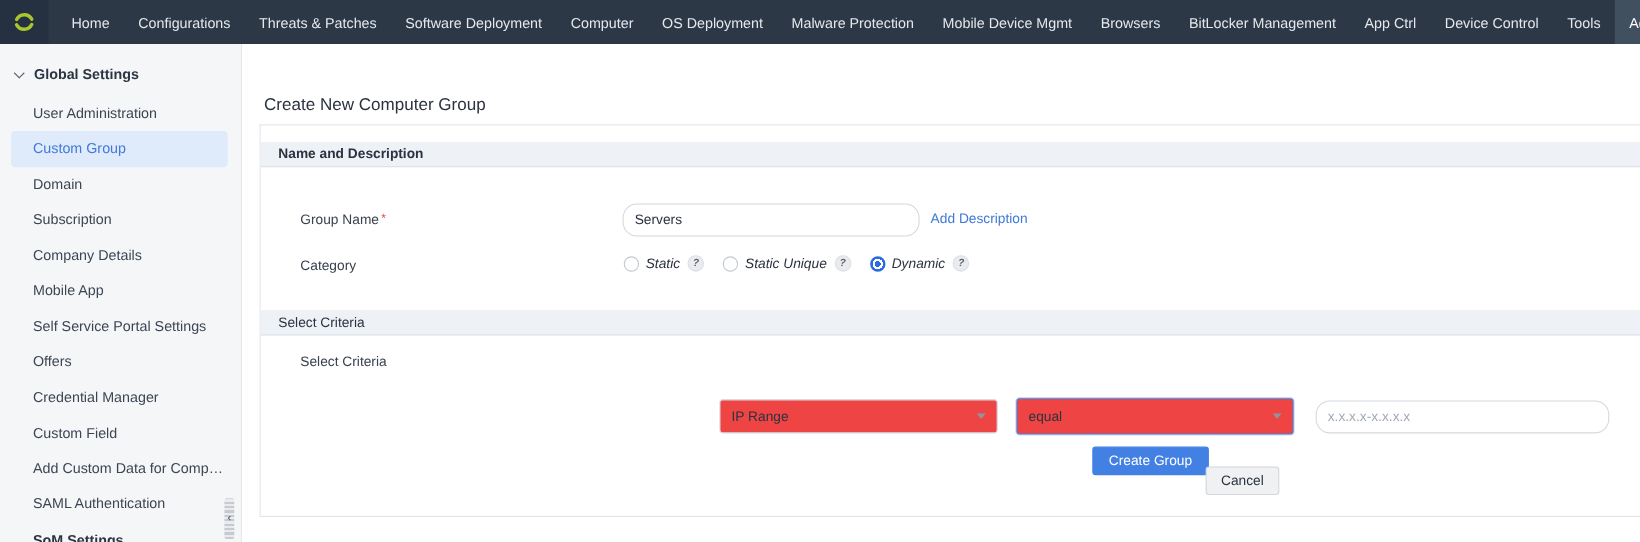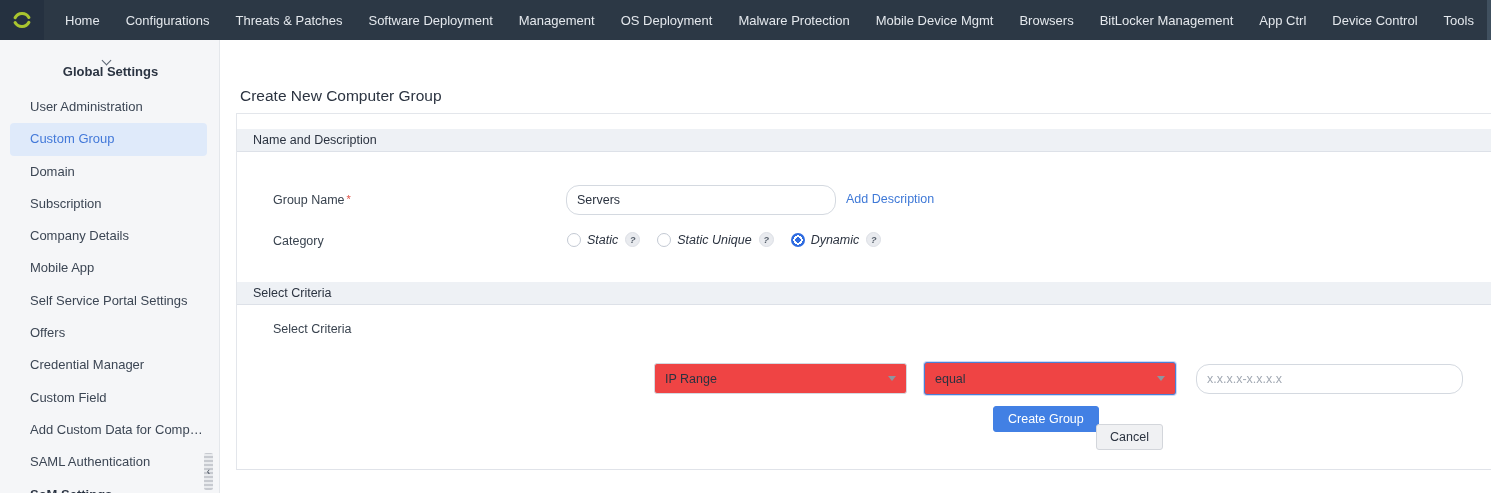--- a/index.html
+++ b/index.html
@@ -12,42 +12,42 @@
   .logo-box { width:44px; background:#253140; display:flex; align-items:center; justify-content:center; flex:0 0 auto; }
   .nav-items { display:flex; align-items:stretch; margin-left:8px; }
   .nav-item { padding:0 13px; display:flex; align-items:center; font-size:13px; white-space:nowrap; cursor:pointer; }
   .nav-item.active { background:#40505f; color:#ffffff; }
 
   
   .layout { display:flex; height:453px; }
 
   
   .sidebar { width:220px; background:#f5f6f8; border-right:1px solid #e4e7eb; position:relative; padding-top:12px; flex:0 0 auto; overflow:hidden; }
-  .side-section { display:flex; align-items:center; padding:8px 10px 12px 12px; font-size:13px; font-weight:bold; color:#2b3442; cursor:pointer;flex-direction:column; }
+  .side-section { display:flex; align-items:center; padding:8px 10px 12px 12px; font-size:13px; font-weight:bold; color:#2b3442; cursor:pointer; }
   .chev-down { width:7px; height:7px; border-left:1.5px solid #5a6472; border-bottom:1.5px solid #5a6472; transform:rotate(-45deg); margin:-3px 10px 0 2px; flex:0 0 auto; }
   .side-item { height:32.3px; line-height:32.3px; margin:0 12px 0 10px; padding-left:20px; font-size:13px; color:#3c4654; cursor:pointer; white-space:nowrap; overflow:hidden; text-overflow:ellipsis; border-radius:4px; }
   .side-item.selected { background:#dfeafa; color:#4379d9; }
   .side-item.partial { font-weight:bold; color:#2b3442; border-radius:0; }
   .collapse-handle { position:absolute; right:6px; bottom:3px; width:9px; height:37px;
     background:repeating-linear-gradient(0deg,#c7cad0 0 2px,#e9ebee 2px 4px);
     border-radius:2px; display:flex; align-items:center; justify-content:center; cursor:pointer; }
   .collapse-handle span { font-size:10px; color:#3c4654; line-height:1; background:transparent; }
 
   
   .content { flex:1; position:relative; background:#ffffff; }
   .breadcrumb { position:absolute; left:16px; top:25px; font-size:12.5px; color:#8d95a0; }
   .breadcrumb .sep { margin:0 5px; }
   .breadcrumb .current { color:#2b3340; font-weight:bold; }
   .page-title { position:absolute; left:20px; top:47px; font-size:15.5px; font-weight:400; color:#2b3340; }
 
   .panel { position:absolute; left:16px; top:73px; right:0; height:357px;
     border-top:1px solid #e3e6eb; border-left:1px solid #e3e6eb; border-bottom:1px solid #e0e3e9; }
   .section-bar { position:absolute; left:0; right:0; height:23px; background:#eef1f5;
     border-bottom:1px solid #dde1e8; line-height:22px; padding-left:16px; font-size:12.5px; color:#2b3340; }
-  #bar-name { top:15px; }
+  #bar-name { top:15px;font-weight:bold; }
   #bar-criteria { top:168px; }
 
   .field-label { position:absolute; font-size:12.5px; color:#39434f; white-space:nowrap; }
   .req { color:#e04f44; margin-left:2px; font-size:11px; vertical-align:top; }
 
   .text-input { position:absolute; height:30px; border:1px solid #d4d9e0; border-radius:13px;
     font-family:"Liberation Sans",sans-serif; font-size:12.5px; color:#2b3340; padding:0 10px; background:#fff; outline:none; }
   .text-input::placeholder { color:#a2a9b3; }
 
   .link { position:absolute; font-size:12.5px; color:#3f79d7; cursor:pointer; white-space:nowrap; }
@@ -95,21 +95,21 @@
 
         <div class="nav-item">
           <span>Threats &amp; Patches</span>
         </div>
 
         <div class="nav-item">
           <span>Software Deployment</span>
         </div>
 
         <div class="nav-item">
-          <span>Management</span>
+          <span>Computer</span>
         </div>
 
         <div class="nav-item">
           <span>OS Deployment</span>
         </div>
 
         <div class="nav-item">
           <span>Malware Protection</span>
         </div>
 

